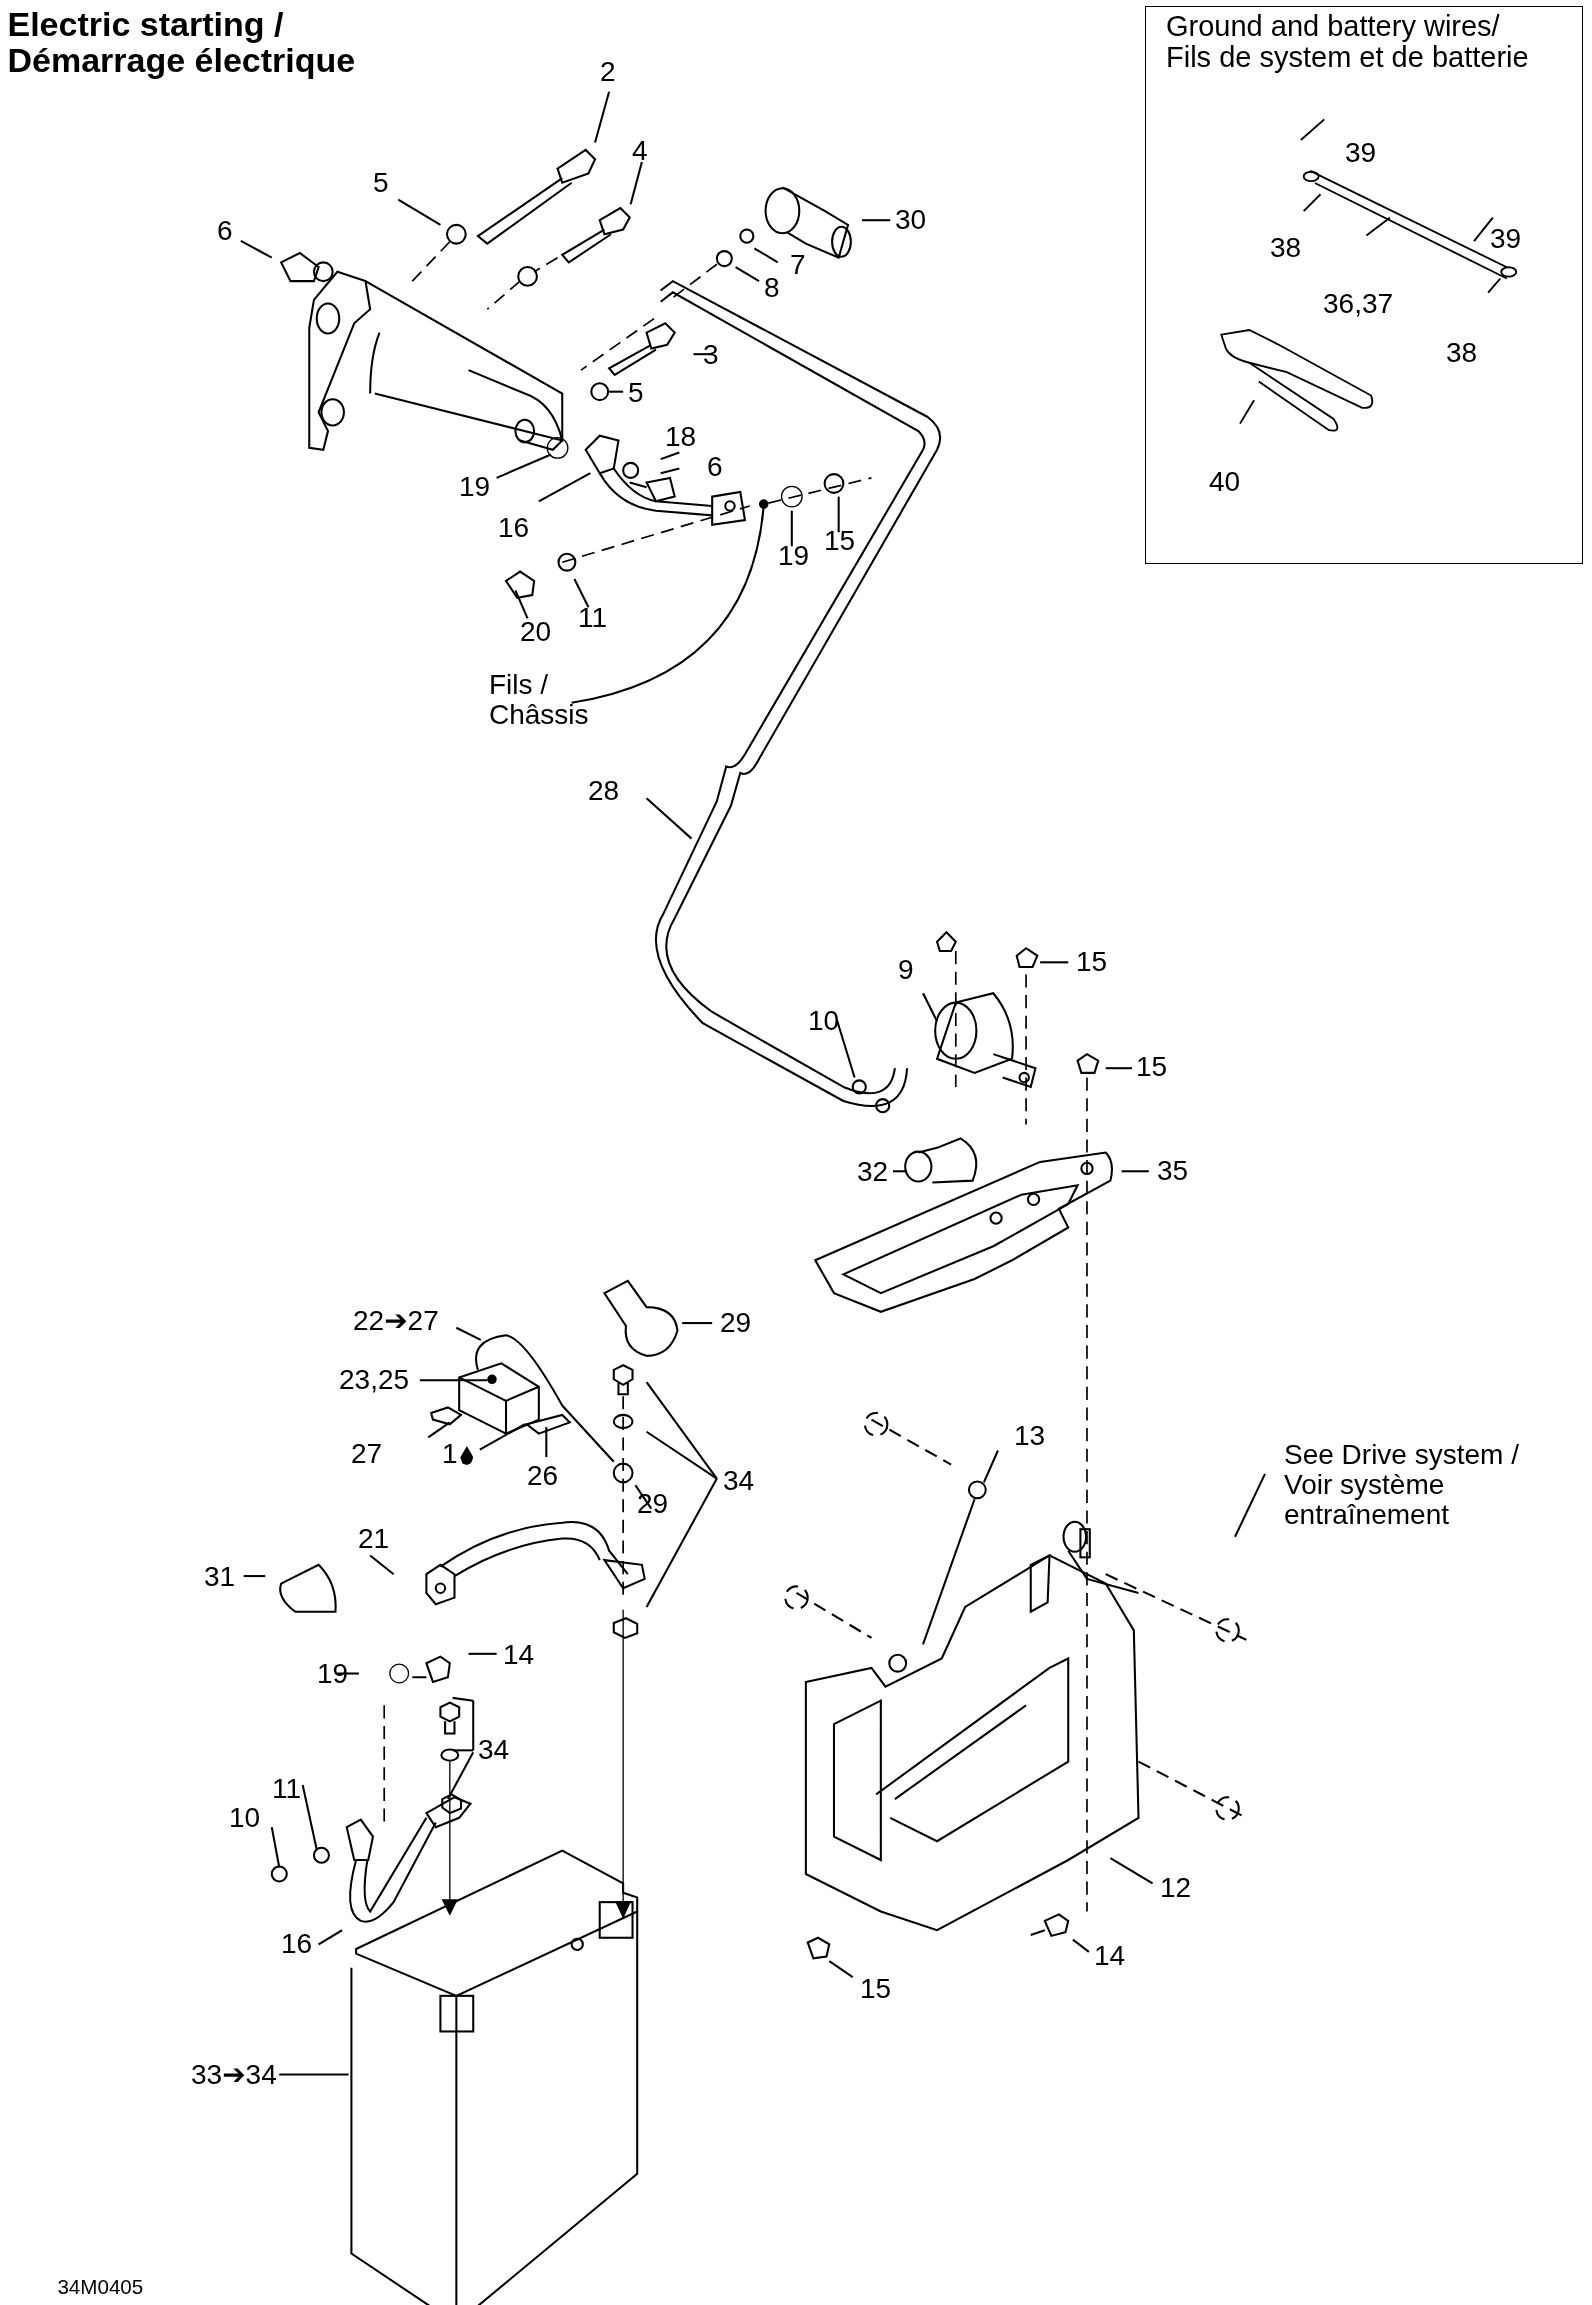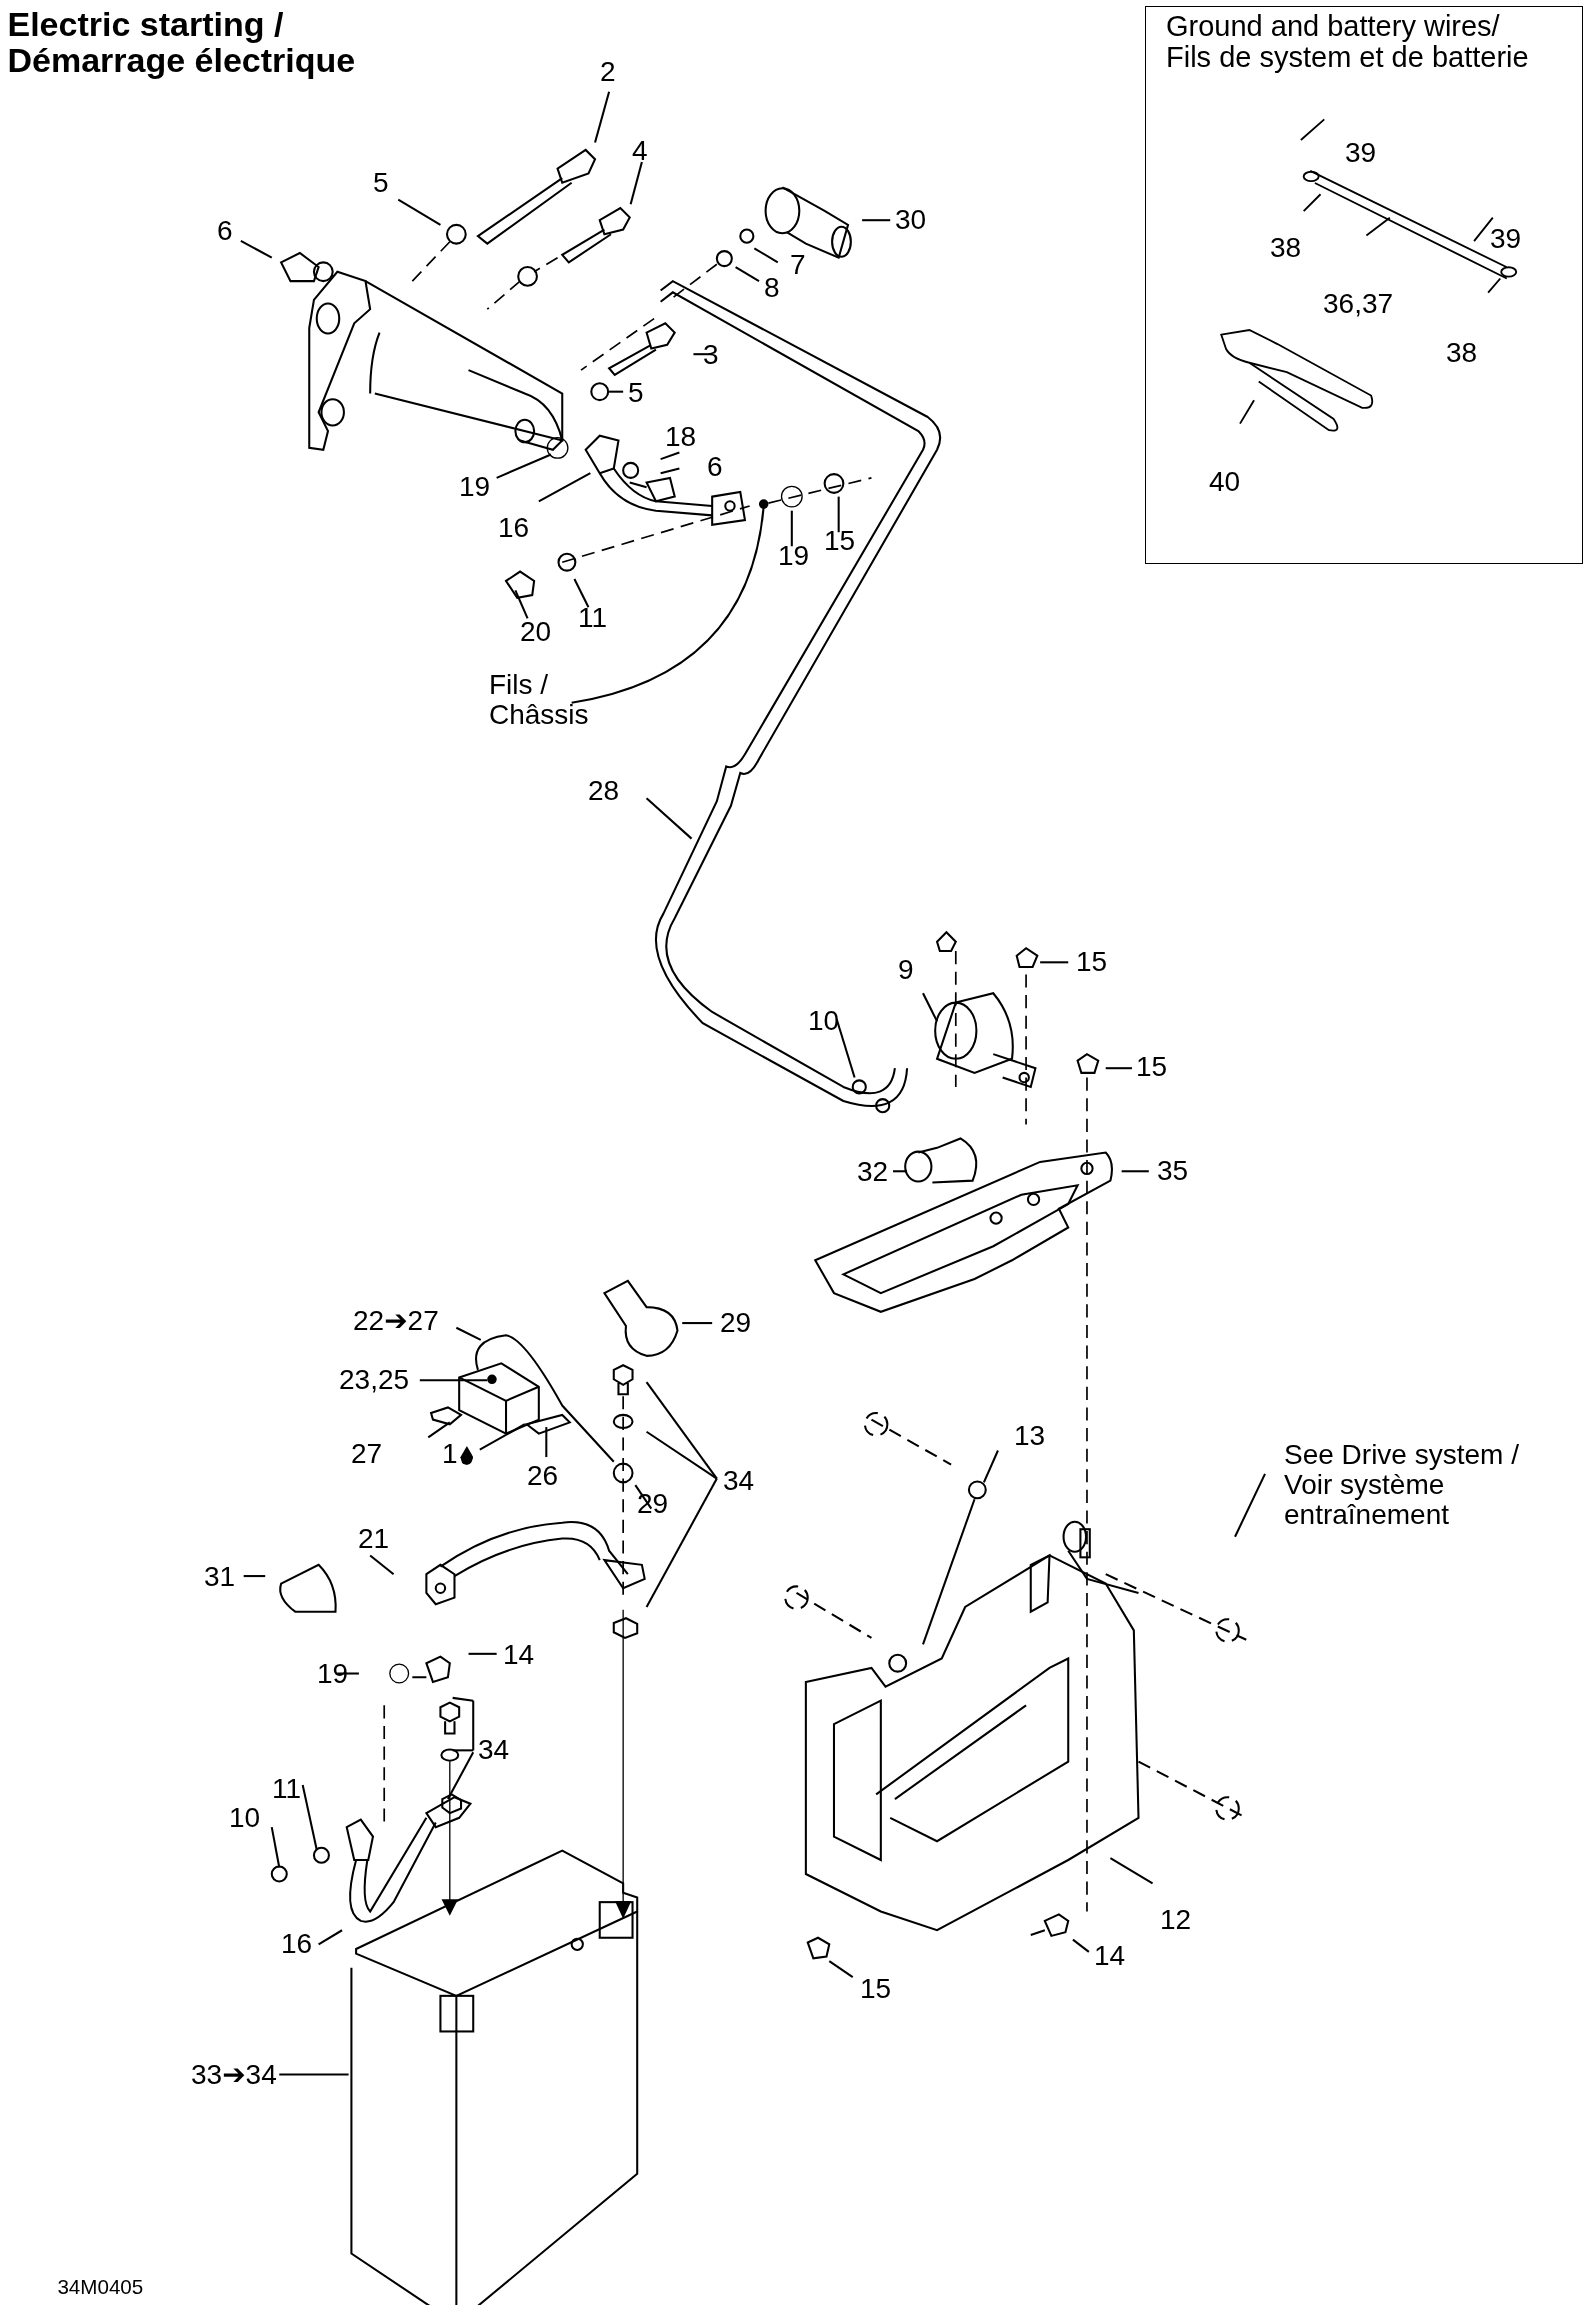--- a/index.html
+++ b/index.html
@@ -320,19 +320,19 @@
 Voir système
 entraînement</div>
 <div class="lbl" style="left:358px;top:1525px;">21</div>
 <div class="lbl" style="left:204px;top:1563px;">31</div>
 <div class="lbl" style="left:317px;top:1660px;">19</div>
 <div class="lbl" style="left:503px;top:1641px;">14</div>
 <div class="lbl" style="left:478px;top:1736px;">34</div>
 <div class="lbl" style="left:272px;top:1775px;">11</div>
 <div class="lbl" style="left:229px;top:1804px;">10</div>
 <div class="lbl" style="left:281px;top:1930px;">16</div>
-<div class="lbl" style="left:1160px;top:1874px;margin-top:32px;">12</div>
+<div class="lbl" style="left:1160px;top:1874px;">12</div>
 <div class="lbl" style="left:1094px;top:1942px;">14</div>
 <div class="lbl" style="left:860px;top:1975px;">15</div>
 <div class="lbl" style="left:191px;top:2061px;">33➔34</div>
 
 <div class="code">34M0405</div>
 
 
 </body></html>

